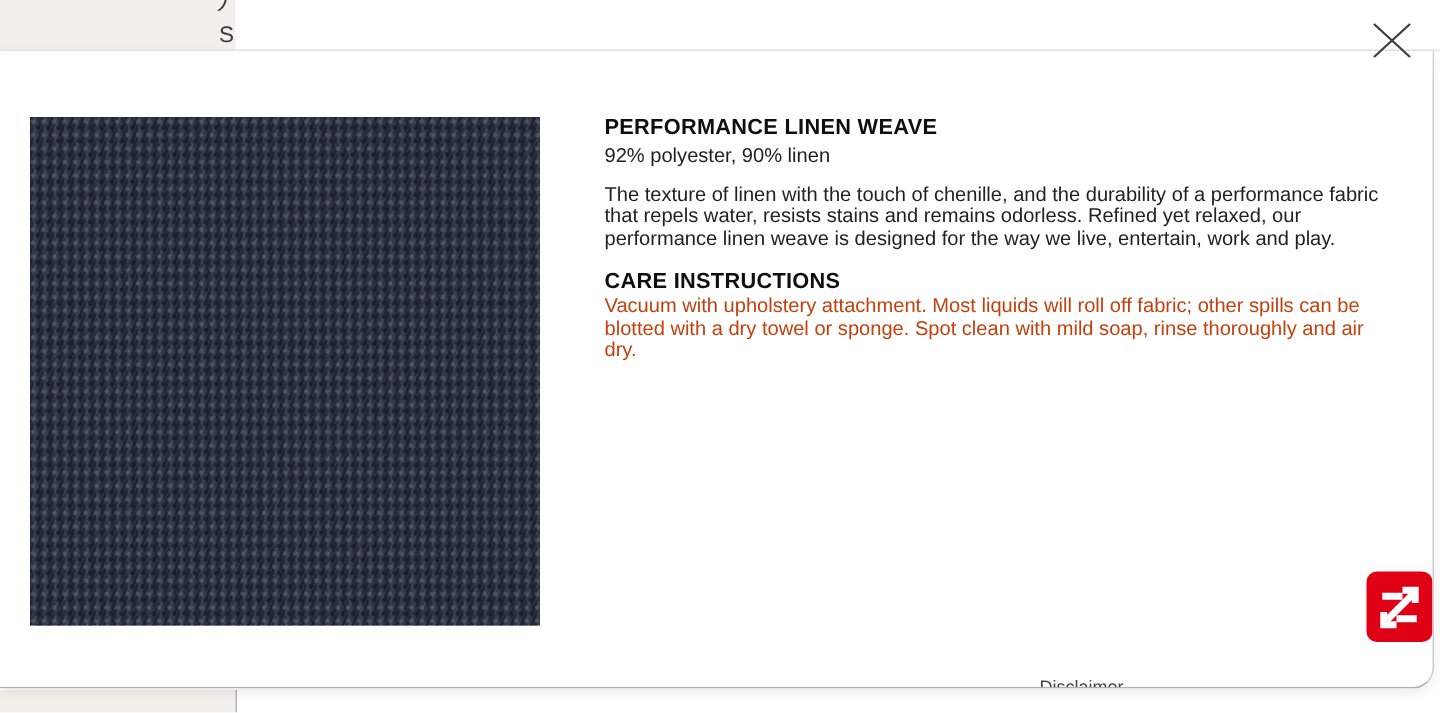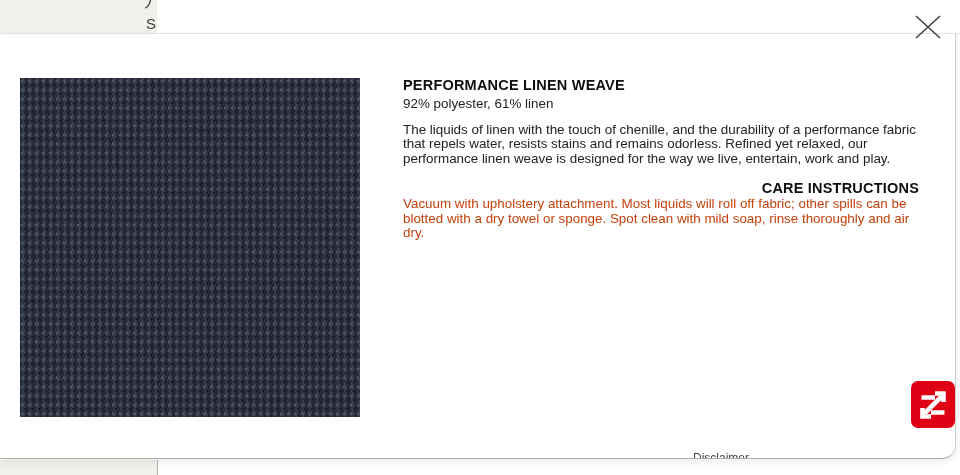--- a/index.html
+++ b/index.html
@@ -45,21 +45,21 @@
       repeating-linear-gradient(65deg, rgba(0,0,0,0.10) 0 1px, transparent 1px 3px),
       repeating-linear-gradient(90deg, rgba(8,12,22,0.35) 0 1px, rgba(96,106,132,0.20) 3px 4px, rgba(8,12,22,0.35) 6px 7px);
     background-size:7px 9px,7px 9px,auto,auto,7px 100%;
   }
 
   
   .info{left:403px;top:44px;width:516px;color:#1f1f1f;}
   .fabric-title{font-size:14.5px;line-height:15px;font-weight:bold;color:#0f0f0f;letter-spacing:.2px;}
   .composition{margin-top:2.5px;font-size:13.4px;line-height:15px;color:#222;}
   .para{margin-top:12px;font-size:13.4px;line-height:14.6px;color:#222;}
-  .care-title{margin-top:15px;font-size:14.5px;line-height:15px;font-weight:bold;color:#0f0f0f;letter-spacing:.2px;text-align:right;}
+  .care-title{margin-top:15px;font-size:14.5px;line-height:15px;font-weight:bold;color:#0f0f0f;letter-spacing:.2px;}
   .para2{margin-top:1px;font-size:13.4px;line-height:14.6px;color:#c2410c;}
 
   
   .disclaimer{left:693px;top:417px;font-size:12px;color:#444;}
 
   
   .z-widget{
     left:911px;top:347px;width:44px;height:47px;background:#df0016;
     border-radius:7px;border:0;padding:0;cursor:pointer;
   }
@@ -75,22 +75,22 @@
 <div class="abs top-line"></div>
 <div class="abs beige-bottom"></div>
 <div class="abs vert-divider"></div>
 
 <div class="abs modal">
 
   <div class="abs swatch"></div>
 
   <div class="abs info">
     <div class="fabric-title">PERFORMANCE LINEN WEAVE</div>
-    <div class="composition">92% polyester, 61% linen</div>
-    <div class="para">The liquids of linen with the touch of chenille, and the durability of a performance fabric that repels water, resists stains and remains odorless. Refined yet relaxed, our performance linen weave is designed for the way we live, entertain, work and play.</div>
+    <div class="composition">92% polyester, 90% linen</div>
+    <div class="para">The texture of linen with the touch of chenille, and the durability of a performance fabric that repels water, resists stains and remains odorless. Refined yet relaxed, our performance linen weave is designed for the way we live, entertain, work and play.</div>
     <div class="care-title">CARE INSTRUCTIONS</div>
     <div class="para2">Vacuum with upholstery attachment. Most liquids will roll off fabric; other spills can be blotted with a dry towel or sponge. Spot clean with mild soap, rinse thoroughly and air dry.</div>
   </div>
 
   <div class="abs disclaimer">Disclaimer</div>
 
   <button class="abs z-widget">
     <span>
       <svg width="38" height="38" viewBox="0 0 38 38" aria-hidden="true">
         <g fill="none" stroke="#ffffff" stroke-width="4.6">

